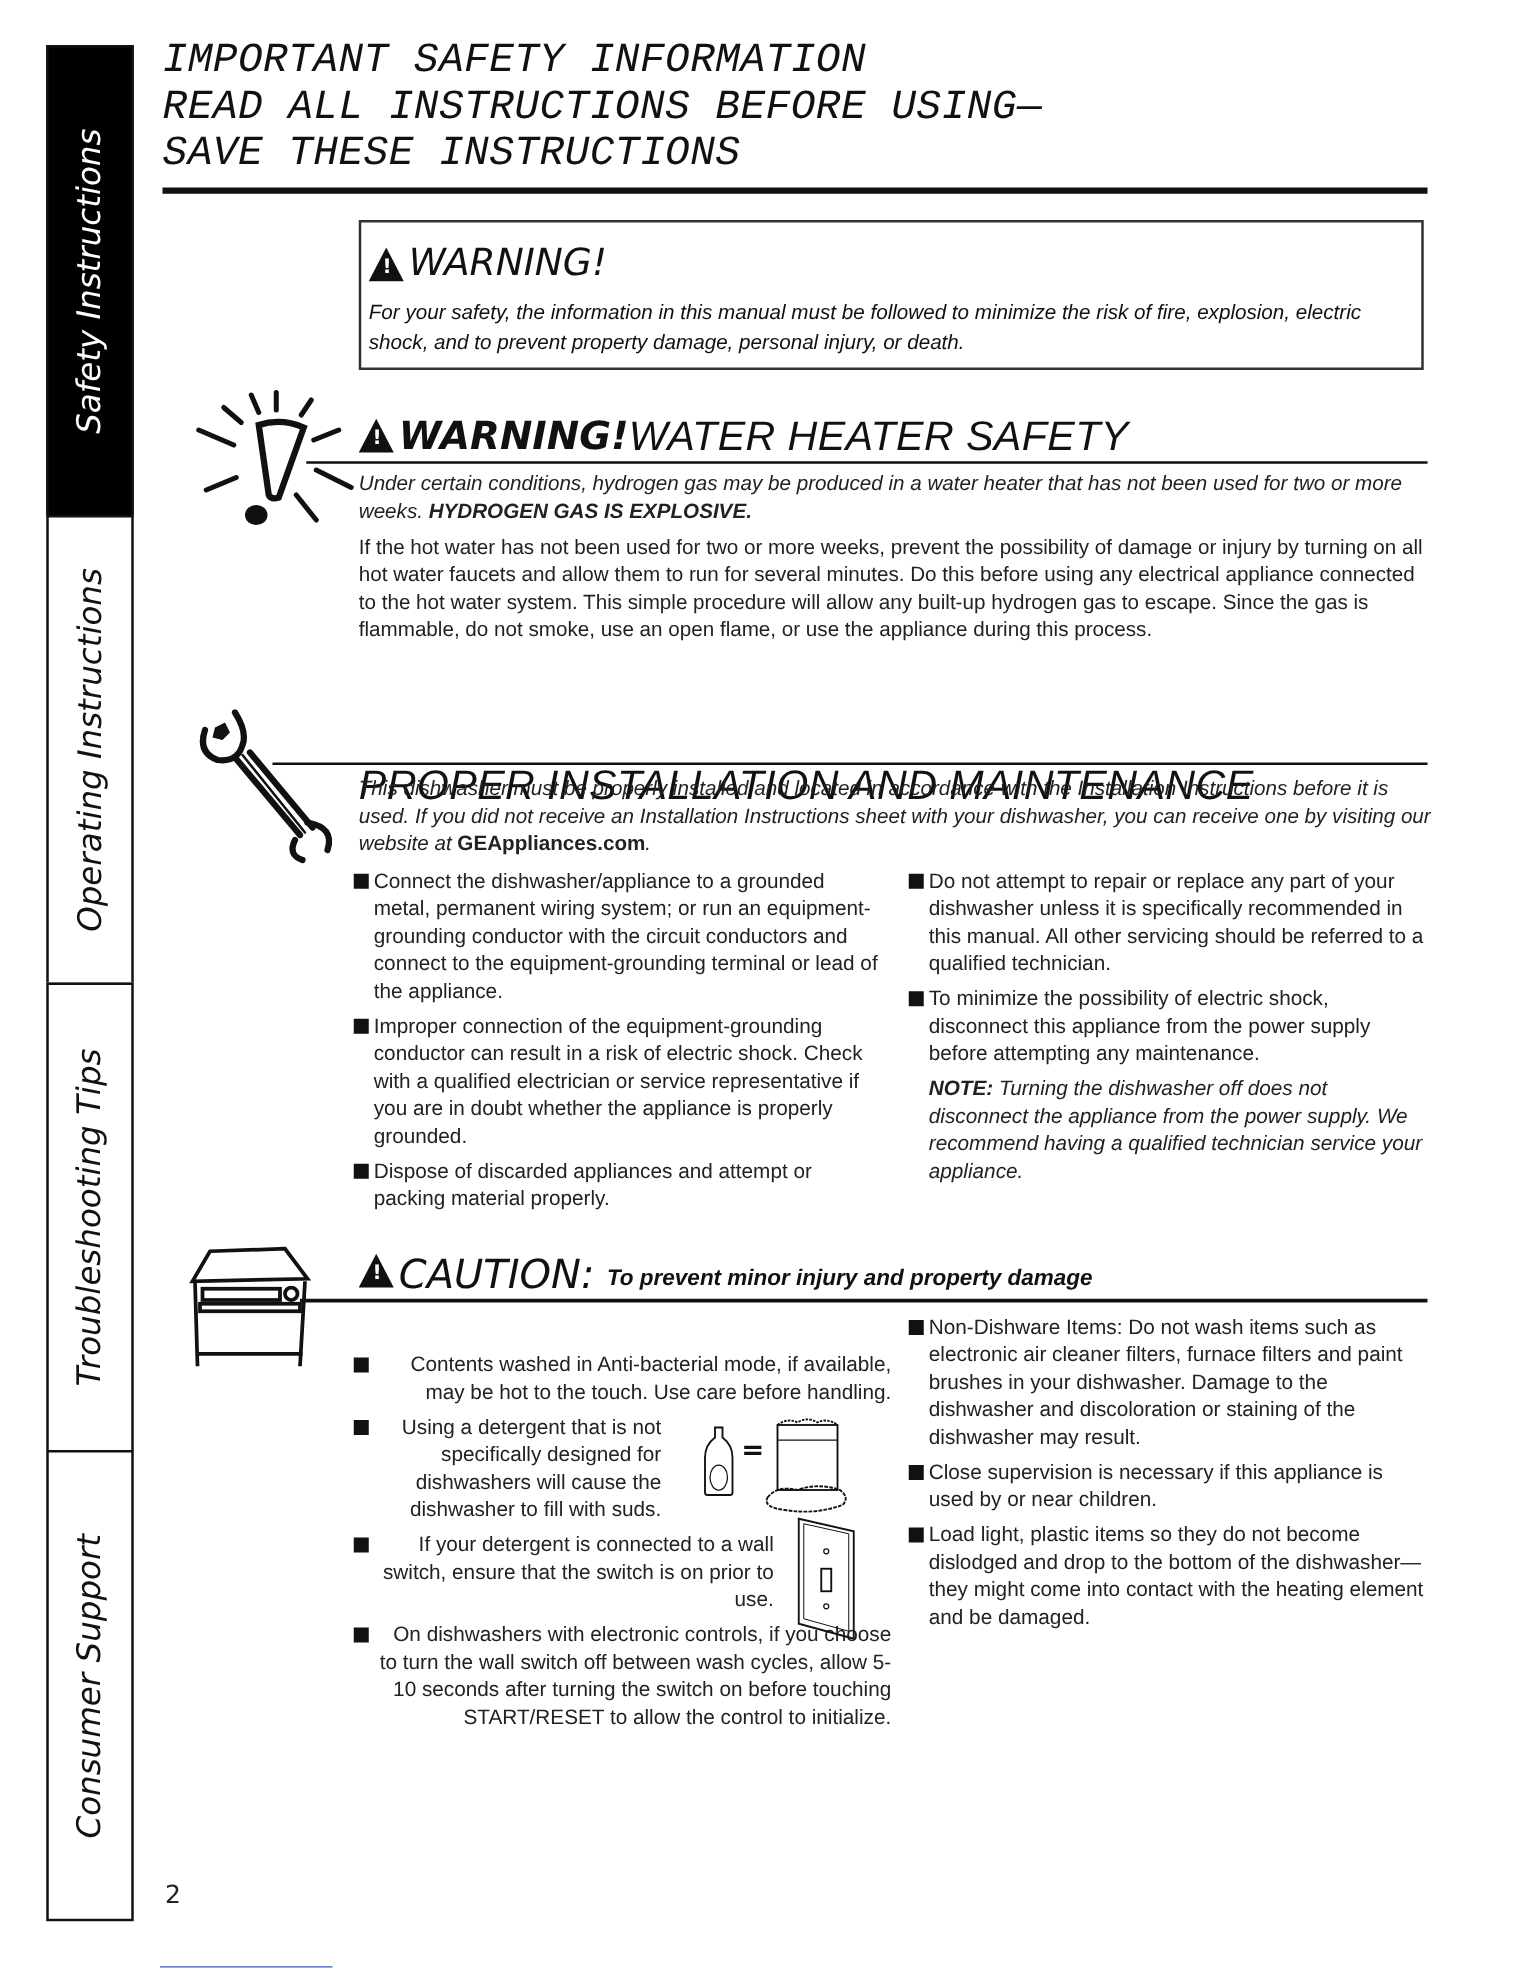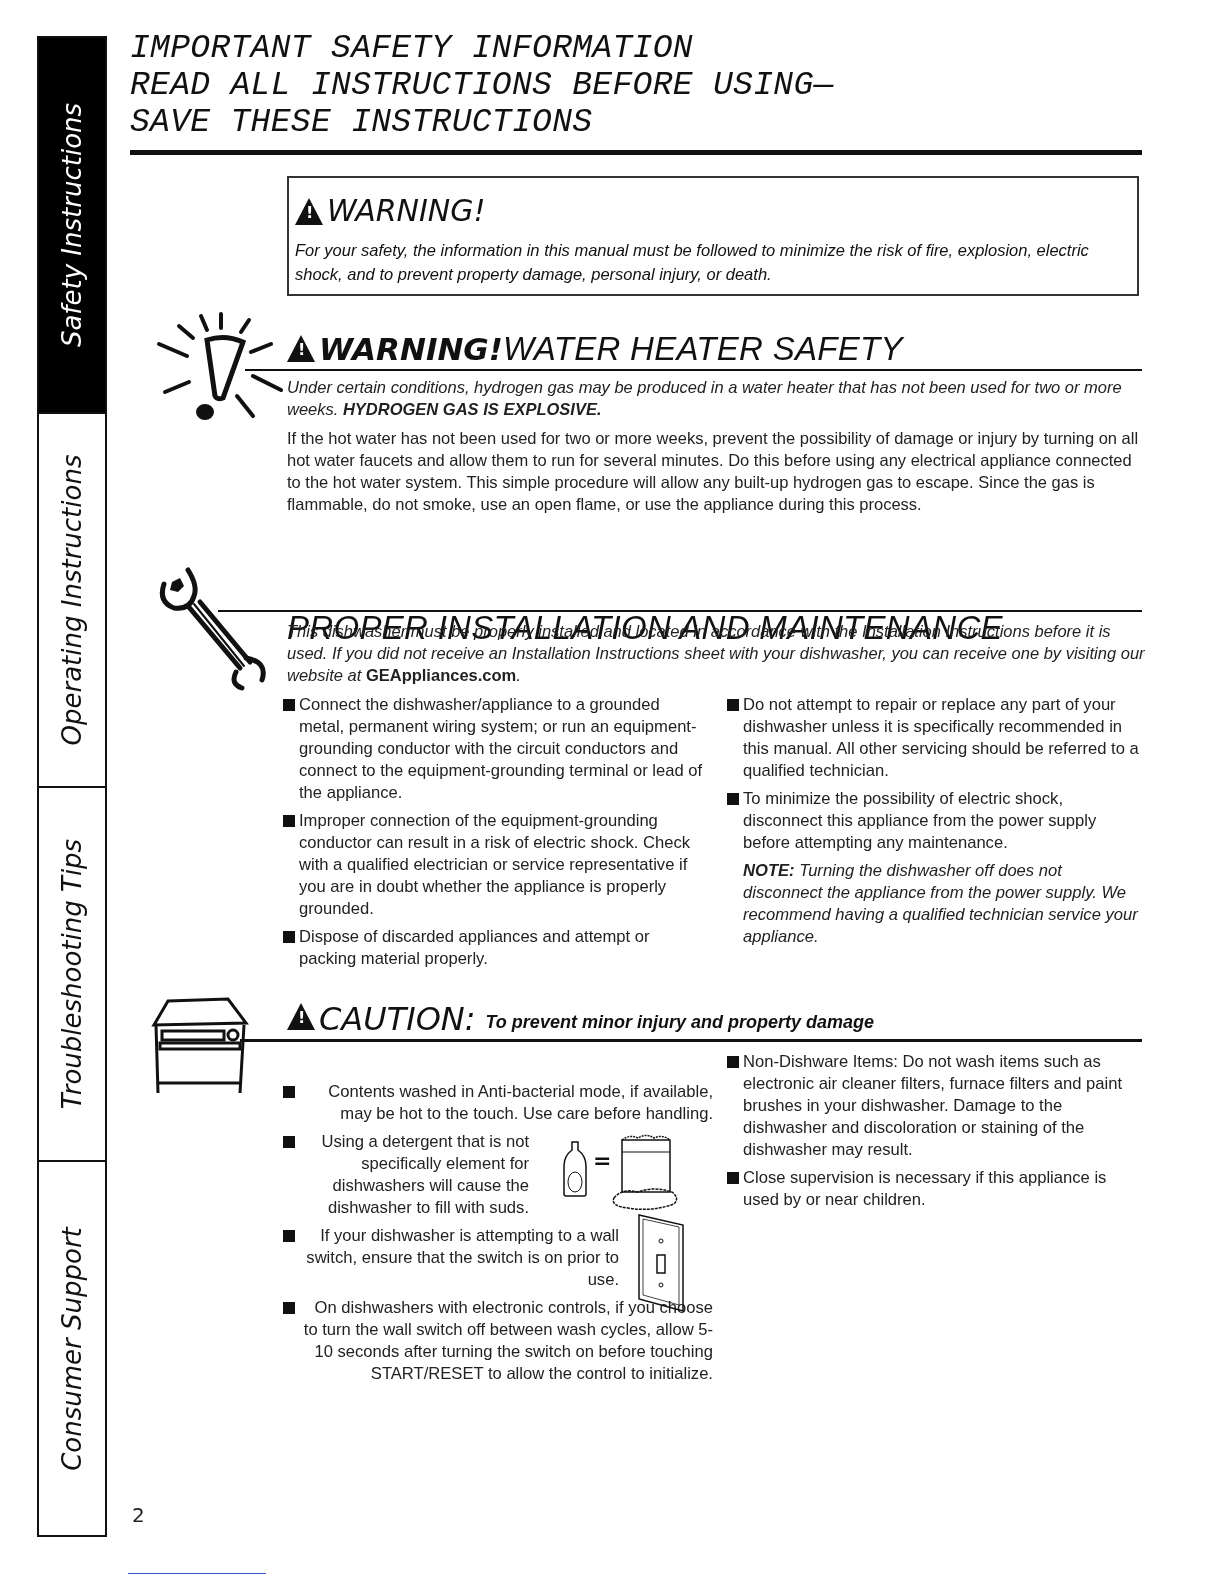--- a/index.html
+++ b/index.html
@@ -164,22 +164,22 @@
 </svg>
 <div class="sec-head" style="top:1002px;">
   <span class="tri" style="margin-bottom:6px;"></span>
   <span class="h-big" style="font-size:32px;">CAUTION:</span>
   <span style="font-size:18px; font-weight:bold; margin-left:10px; margin-bottom:3px; font-family:'Liberation Sans',sans-serif;">To prevent minor injury and property damage</span>
 </div>
 <div class="sec-rule" style="left:240px; top:1039px; width:902px; height:3px;"></div>
 
 <div class="col" style="left:283px; top:1081px; width:430px;text-align:right;">
   <div class="bullet">Contents washed in Anti-bacterial mode, if available, may be hot to the touch. Use care before handling.</div>
-  <div class="bullet" style="width:230px;">Using a detergent that is not specifically element for dishwashers will cause the dishwasher to fill with suds.</div>
-  <div class="bullet" style="width:320px;">If your dishwasher is attempting to a wall switch, ensure that the switch is on prior to use.</div>
+  <div class="bullet" style="width:230px;">Using a detergent that is not specifically designed for dishwashers will cause the dishwasher to fill with suds.</div>
+  <div class="bullet" style="width:320px;">If your detergent is connected to a wall switch, ensure that the switch is on prior to use.</div>
   <div class="bullet">On dishwashers with electronic controls, if you choose to turn the wall switch off between wash cycles, allow 5-10 seconds after turning the switch on before touching START/RESET to allow the control to initialize.</div>
 </div>
 
 <svg class="icon" style="left:562px; top:1140px;" width="26" height="58" viewBox="0 0 26 58">
   <path d="M10 2 L16 2 L16 10 Q24 16 24 26 L24 54 Q24 56 22 56 L4 56 Q2 56 2 54 L2 26 Q2 16 10 10 Z" stroke="#111" stroke-width="1.5" fill="none"></path>
   <ellipse cx="13" cy="42" rx="7" ry="10" stroke="#111" stroke-width="1" fill="none"></ellipse>
 </svg>
 <div class="icon" style="left:593px; top:1148px; font-size:22px; font-weight:bold;">=</div>
 <svg class="icon" style="left:608px; top:1132px;" width="72" height="80" viewBox="0 0 72 80">
   <rect x="14" y="8" width="48" height="52" stroke="#111" stroke-width="1.5" fill="none"></rect>
@@ -192,16 +192,17 @@
   <path d="M2 2 L46 12 L46 98 L2 86 Z" stroke="#111" stroke-width="1.5" fill="none"></path>
   <path d="M6 6 L42 14 L42 92 L6 82 Z" stroke="#111" stroke-width="0.8" fill="none"></path>
   <circle cx="24" cy="28" r="2" stroke="#111" fill="none"></circle>
   <rect x="20" y="42" width="8" height="18" stroke="#111" stroke-width="1.5" fill="none"></rect>
   <circle cx="24" cy="72" r="2" stroke="#111" fill="none"></circle>
 </svg>
 
 <div class="col" style="left:727px; top:1051px; width:415px;">
   <div class="bullet">Non-Dishware Items: Do not wash items such as electronic air cleaner filters, furnace filters and paint brushes in your dishwasher. Damage to the dishwasher and discoloration or staining of the dishwasher may result.</div>
   <div class="bullet">Close supervision is necessary if this appliance is used by or near children.</div>
+  <div class="bullet">Load light, plastic items so they do not become dislodged and drop to the bottom of the dishwasher—they might come into contact with the heating element and be damaged.</div>
 </div>
 
 <div class="page-num">2</div>
 <div class="foot-line"></div>
 
 </body></html>

